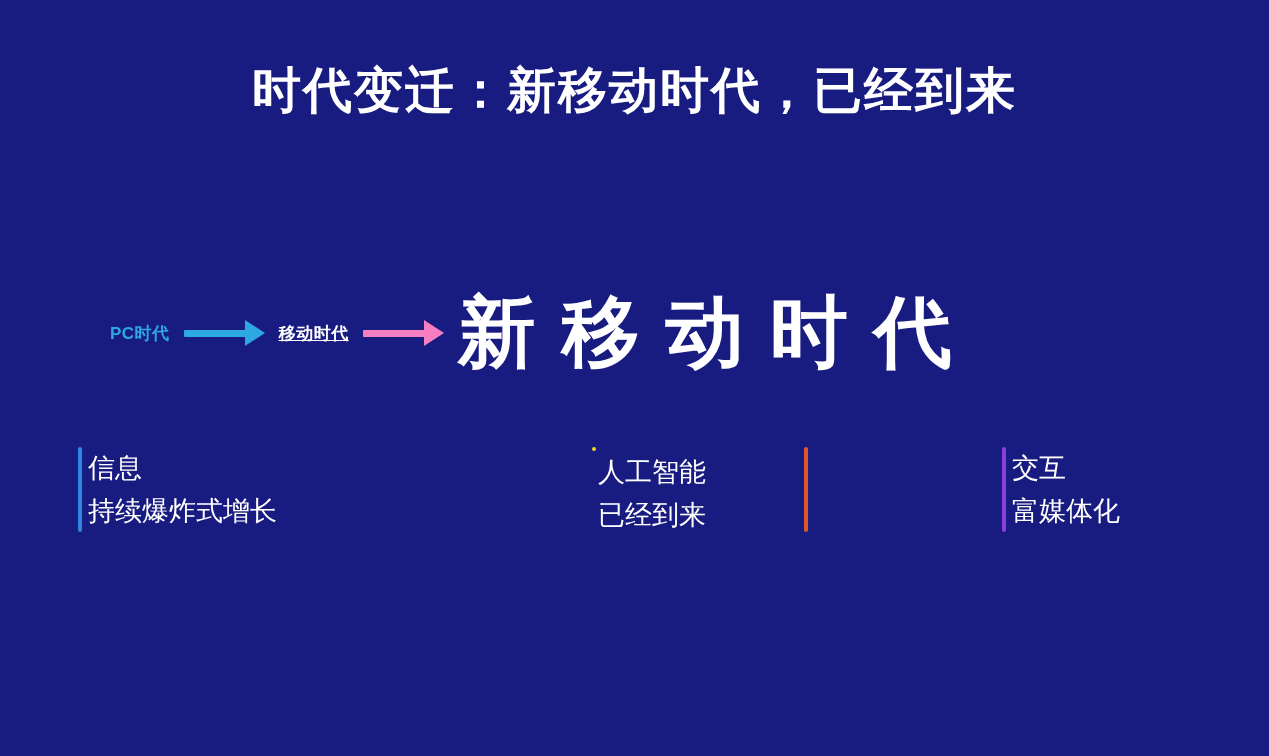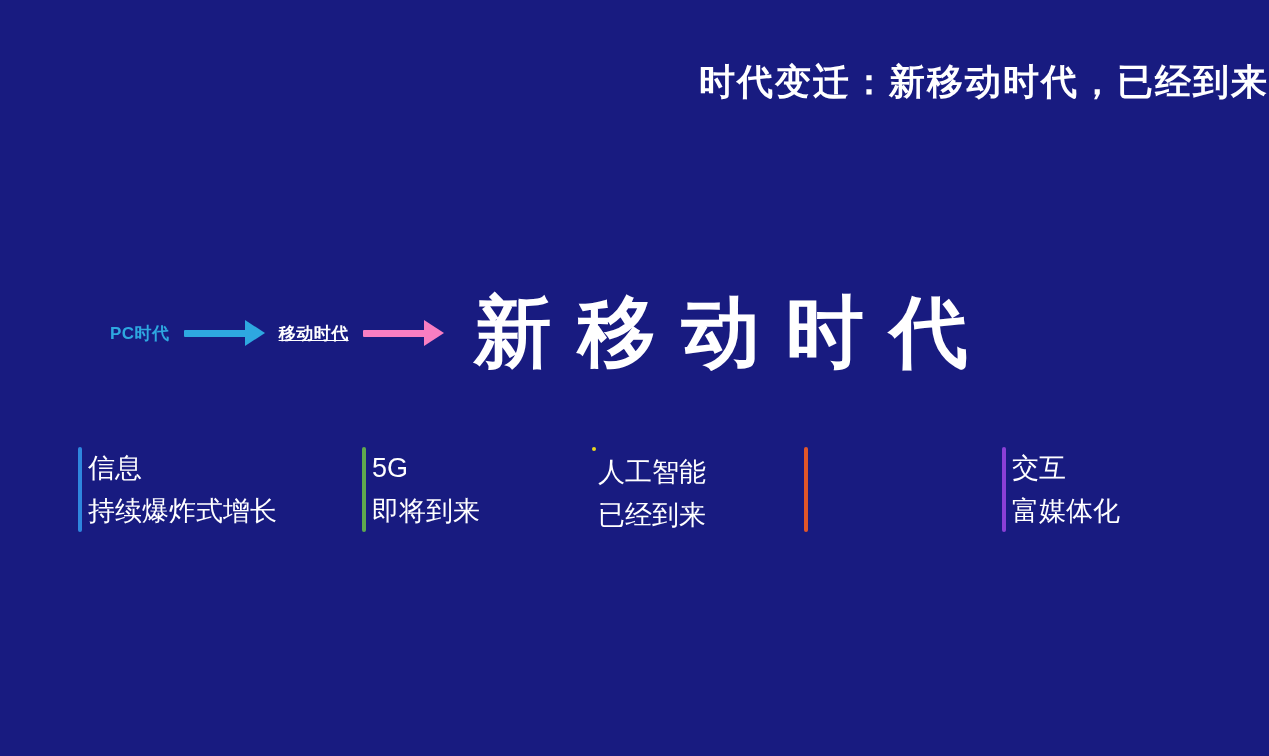--- a/index.html
+++ b/index.html
@@ -16,23 +16,23 @@
     font-family: "Liberation Sans", "DejaVu Sans", sans-serif;
     -webkit-font-smoothing: antialiased;
   }
 
   
   #slide-title {
     position: absolute;
     top: 58px;
     left: 0;
     width: 100%;
-    text-align: right;
+    text-align: center;
     color: #ffffff;
-    font-size: 36px;
+    font-size: 49px;
     font-weight: 700;
     letter-spacing: 2px;
     white-space: nowrap;
   }
 
   
   #evolution-row {
     position: absolute;
     top: 278px;
     left: 110px;
@@ -71,21 +71,20 @@
   .arrow-cyan .shaft { background: #2ea8e0; }
   .arrow-cyan .head { border-left: 20px solid #2ea8e0; }
   .arrow-pink .shaft { background: #f87ec2; }
   .arrow-pink .head { border-left: 20px solid #f87ec2; }
 
   #headline {
     color: #ffffff;
     font-size: 78px;
     font-weight: 700;
     letter-spacing: 26px;
-    margin-left: 16px;
     white-space: nowrap;
     line-height: 1.05;
   }
 
   
   #features {
     position: absolute;
     top: 447px;
     left: 78px;
     width: 1110px;
@@ -142,27 +141,20 @@
   <div id="features">
 
     <div class="feature" style="left:0px;">
       <span class="feature-bar" style="background:#2e86de;"></span>
       <span class="feature-text">
         <span class="feature-line-1">信息</span>
         <span class="feature-line-2">持续爆炸式增长</span>
       </span>
     </div>
 
-    <div class="feature" style="left:284px;">
-      <span class="feature-bar" style="background:#5fa84e;"></span>
-      <span class="feature-text">
-        <span class="feature-line-1">5G</span>
-        <span class="feature-line-2">即将到来</span>
-      </span>
-    </div>
 
     <div class="feature" style="left:514px;flex-direction:column;">
       <span class="feature-bar" style="background:#e8d520;"></span>
       <span class="feature-text">
         <span class="feature-line-1">人工智能</span>
         <span class="feature-line-2">已经到来</span>
       </span>
     </div>
 
     <div class="feature" style="left:726px;">

